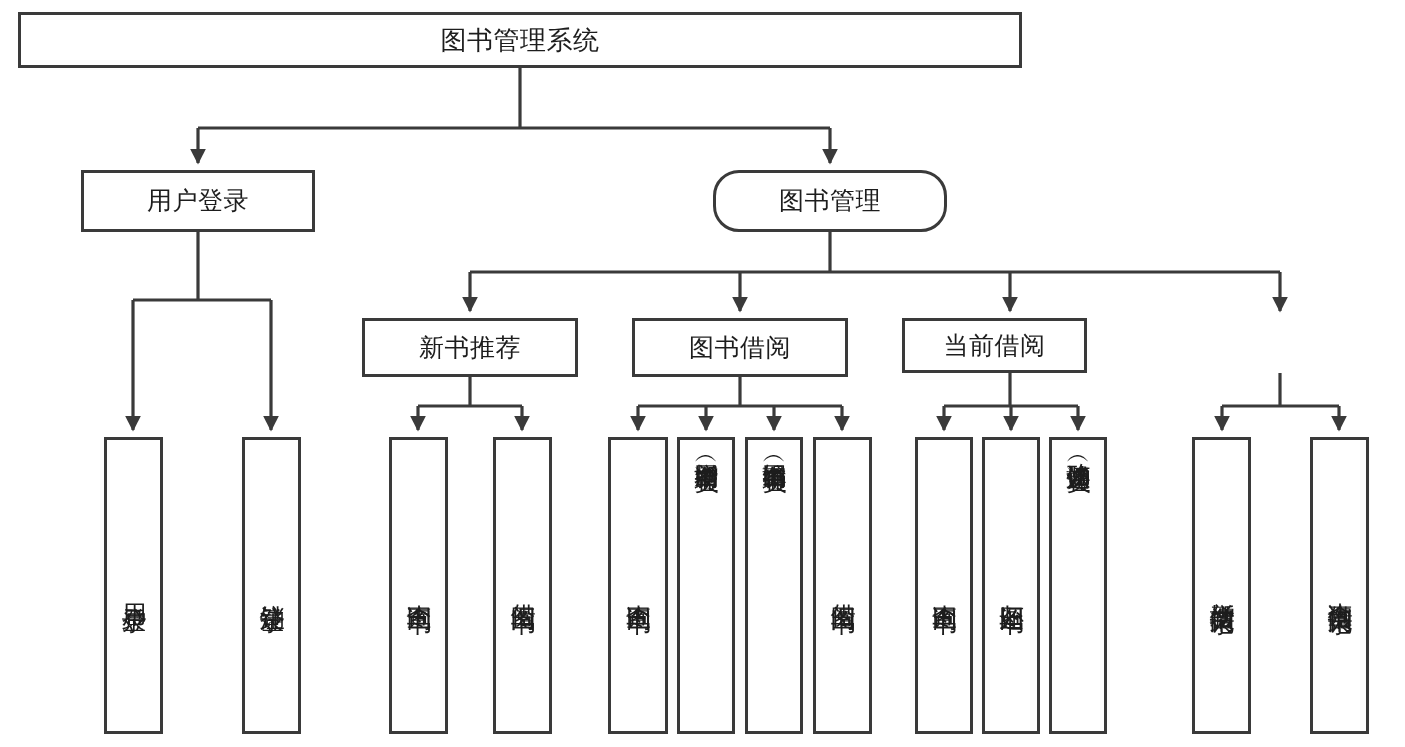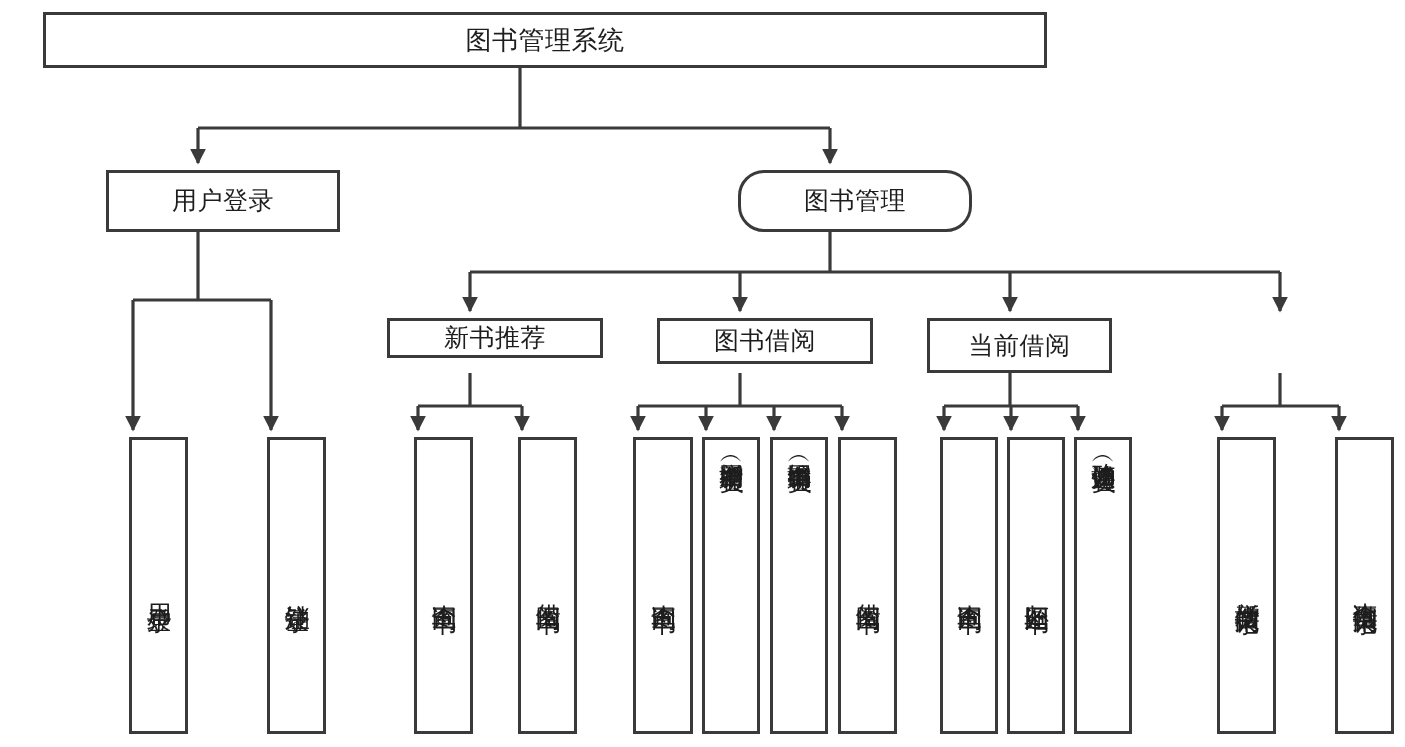--- a/index.html
+++ b/index.html
@@ -29,21 +29,20 @@
   .node {
     position: absolute;
     box-sizing: border-box;
     border: 3px solid #3a3a3a;
     background: #ffffff;
     display: flex;
     align-items: center;
     justify-content: center;
     color: #1d1d1d;
     z-index: 2;
-    margin-left: 25px;
   }
   .node .node-label {
     display: block;
     text-align: center;
     line-height: 1.18;
     letter-spacing: 0.5px;
   }
   
   .node.horiz .node-label {
     font-size: 25px;
@@ -145,24 +144,24 @@
     <span class="node-label">图书管理系统</span>
   </div>
 
   <div class="node horiz" style="left:81px; top:170px; width:234px; height:62px;">
     <span class="node-label">用户登录</span>
   </div>
   <div class="node horiz" style="left:713px; top:170px; width:234px; height:62px;border-radius:26px;">
     <span class="node-label">图书管理</span>
   </div>
 
-  <div class="node horiz" style="left:362px; top:318px; width:216px; height:40px;">
+  <div class="node horiz" style="left:362px; top:318px; width:216px; height:59px;">
     <span class="node-label">新书推荐</span>
   </div>
-  <div class="node horiz" style="left:632px; top:318px; width:216px; height:46px;">
+  <div class="node horiz" style="left:632px; top:318px; width:216px; height:59px;">
     <span class="node-label">图书借阅</span>
   </div>
   <div class="node horiz" style="left:902px; top:318px; width:185px; height:55px;">
     <span class="node-label">当前借阅</span>
   </div>
 
   <div class="node vert" style="left:104px; top:437px; width:59px; height:297px;">
     <span class="node-label">用户登录</span>
   </div>
   <div class="node vert" style="left:242px; top:437px; width:59px; height:297px;">

